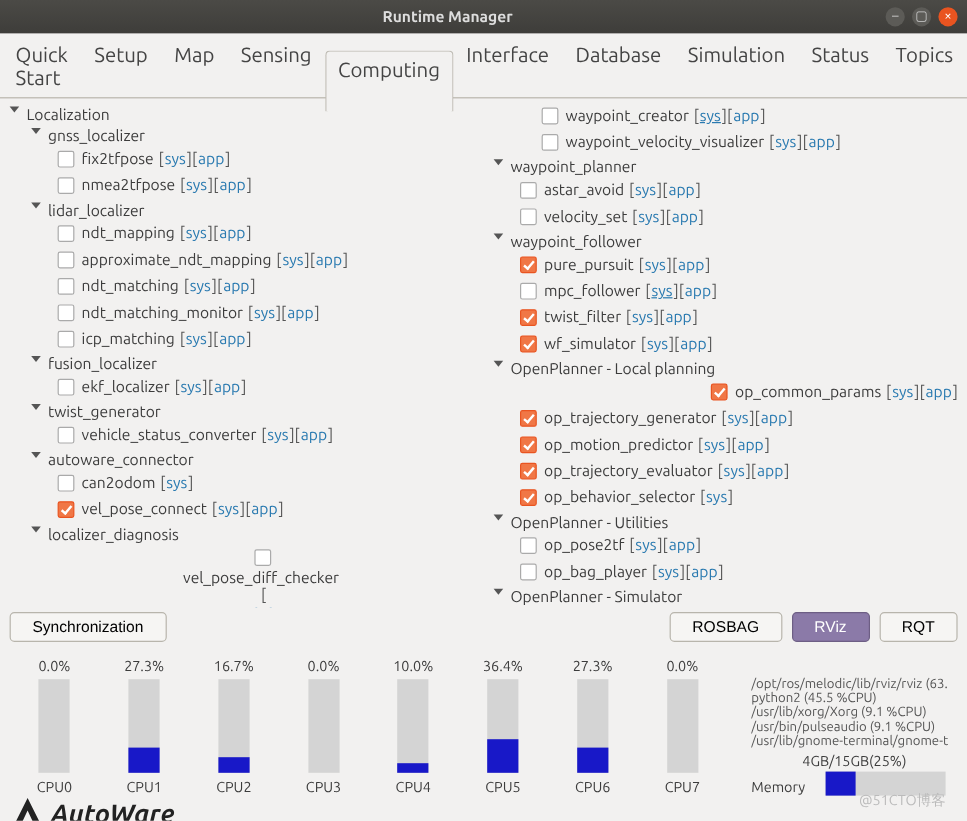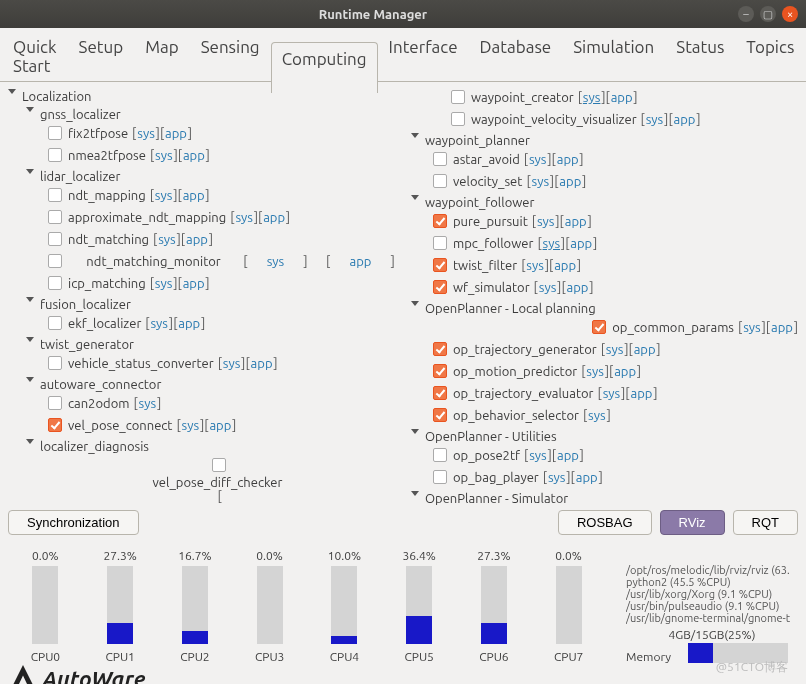--- a/index.html
+++ b/index.html
@@ -138,21 +138,21 @@
               <div class="item" style="padding-left: 0px;">
                 <input type="checkbox" class="chk" style="">
                 <span class="itlbl">ndt_matching</span>
                 <span class="br">[ </span>
                 <span class="lnk">sys</span>
                 <span class="br"> ]</span>
                 <span class="br"> [ </span>
                 <span class="lnk">app</span>
                 <span class="br"> ]</span>
               </div>
-              <div class="item" style="padding-left: 0px; justify-content: space-between;">
+              <div class="item" style="padding-left: 0px;">
                 <input type="checkbox" class="chk" style="">
                 <span class="itlbl">ndt_matching_monitor</span>
                 <span class="br">[ </span>
                 <span class="lnk">sys</span>
                 <span class="br"> ]</span>
                 <span class="br"> [ </span>
                 <span class="lnk">app</span>
                 <span class="br"> ]</span>
               </div>
               <div class="item" style="padding-left: 0px;">

